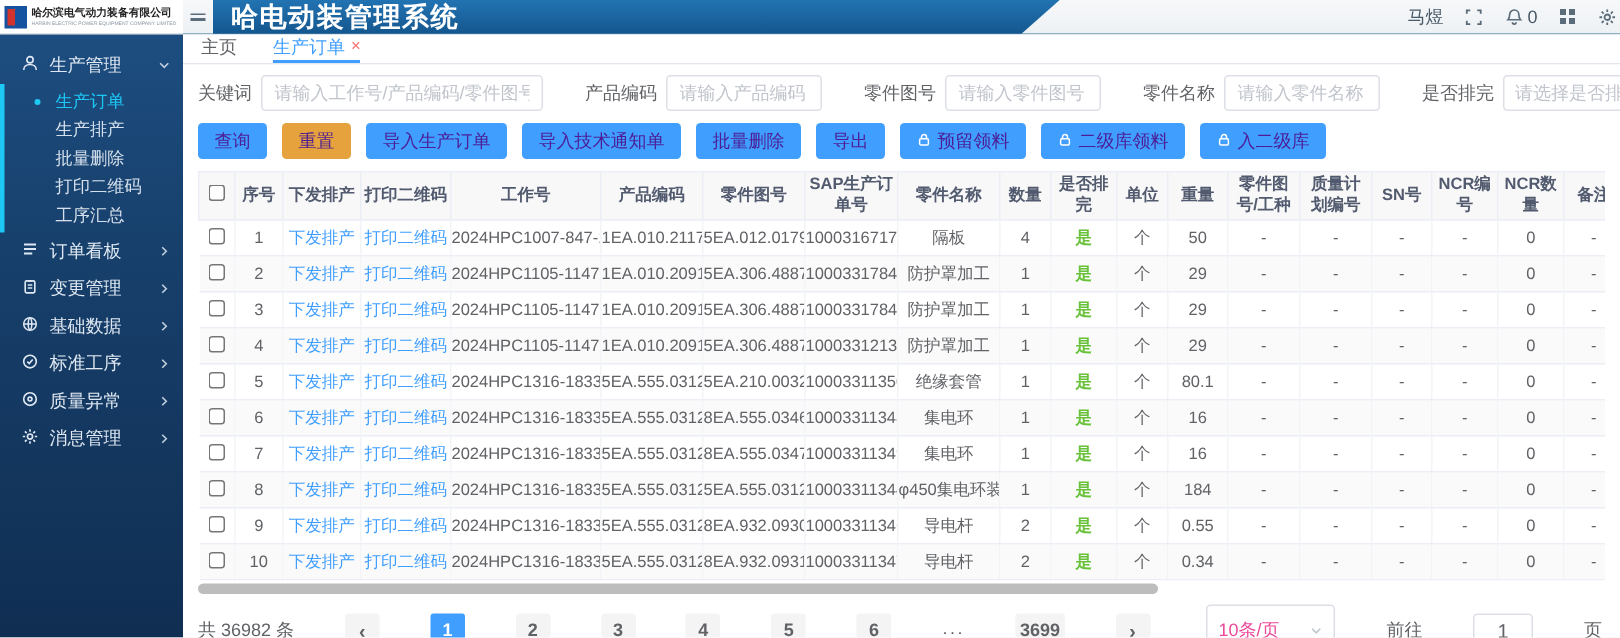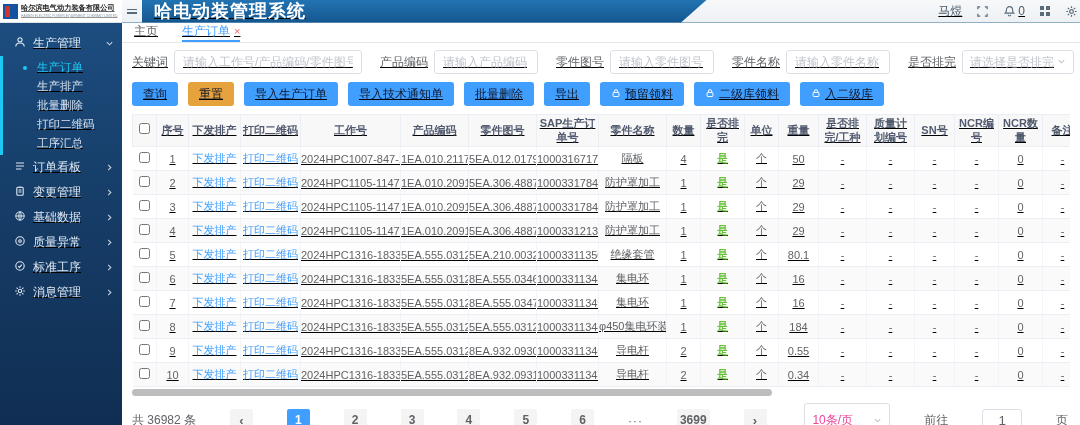--- a/index.html
+++ b/index.html
@@ -1,18 +1,18 @@
 <!DOCTYPE html>
 <html lang="zh"><head>
 <meta charset="utf-8">
 <style>
   * { margin:0; padding:0; box-sizing:border-box; }
   html,body { width:1080px; height:425px; overflow:hidden;
     font-family:"Liberation Sans","DejaVu Sans",sans-serif; font-size:12px; background:#f0f2f5; }
-  .app { display:flex; width:1080px; height:425px;text-decoration:underline; }
+  .app { display:flex; width:1080px; height:425px; }
 
   
   .left-col { width:122px; flex:none; display:flex; flex-direction:column; }
   .logo-box { height:23px; background:#fff; display:flex; align-items:center; padding:2px 3px; gap:3px; border-bottom:1px solid #dfe3e8;}
   .logo-mark { width:15px; height:15px; flex:none; background:#1553a0; position:relative; }
   .logo-mark::after{ content:""; position:absolute; left:2px; top:2px; width:5px; height:11px; background:#d0342c; }
   .logo-txt { overflow:hidden; line-height:1; }
   .company-cn { font-size:12px; font-weight:bold; color:#222; white-space:nowrap; transform:scale(0.60); transform-origin:0 50%; }
   .company-en { font-size:8px; color:#8a97a5; white-space:nowrap; transform:scale(0.42); transform-origin:0 50%; margin-top:-2px;}
   .sidebar { flex:1; background:linear-gradient(180deg,#1d4d80 0%,#17406c 35%,#102e52 100%); padding-top:8px; color:#dfe8f2; }
@@ -38,29 +38,29 @@
   .tabbar { height:23px; background:#fff; border-bottom:1px solid #e4e7ed; display:flex; align-items:stretch; padding-left:12px; gap:24px; }
   .tab { display:flex; align-items:center; gap:4px; font-size:12px; color:#606266; cursor:pointer; border-bottom:2px solid transparent; }
   .tab.active { color:#409eff; border-bottom-color:#409eff; }
   .tab .close { font-size:11px; line-height:1; color:#f56c6c; }
 
   .content { flex:1; background:#fff; padding:7px 10px 0 10px; display:flex; flex-direction:column; min-width:0; }
 
   
   .filter-row { display:flex; align-items:center; margin-bottom:8px; color:#606266; white-space:nowrap; }
   .filter-row .f-label { margin-right:6px; font-size:12px; }
-  .f-group { display:flex; align-items:center; margin-right:18px; }
+  .f-group { display:flex; align-items:center; margin-right:28px; }
   .inp { height:24px; border:1px solid #dcdfe6; border-radius:3px; padding:0 8px; font-size:12px; color:#3b82f6; outline:none; }
   .inp::placeholder { color:#c0c4cc; }
   .w-keyword { width:188px; } .w-sm { width:104px; }
   .sel { width:112px; height:24px; border:1px solid #dcdfe6; border-radius:3px; display:flex; align-items:center; justify-content:space-between; padding:0 7px; color:#c0c4cc; cursor:pointer; background:#fff; }
 
   
   .btn-row { display:flex; gap:10px; margin-bottom:8px; }
-  .btn { height:24px; padding:0 11px; border:none; border-radius:3px; background:#409eff; color:#0f172a; font-size:12px; display:flex; align-items:center; gap:4px; cursor:pointer; white-space:nowrap; }
+  .btn { height:24px; padding:0 11px; border:none; border-radius:3px; background:#409eff; color:#4c1d95; font-size:12px; display:flex; align-items:center; gap:4px; cursor:pointer; white-space:nowrap; }
   .btn.warning { background:#e6a23c; }
 
   
   .table-wrap { overflow:hidden; }
   table { border-collapse:collapse; table-layout:fixed; width:950px; font-size:11px; }
   th { background:#f8f8f9; color:#515a6e; font-weight:bold; border:1px solid #ebeef5; height:32px; padding:1px 2px; line-height:1.25; text-align:center; }
   td { height:24px; border-bottom:1px solid #ebeef5; border-right:1px solid #f2f4f7; text-align:center; color:#606266; overflow:hidden; white-space:nowrap; }
   tr.data-row:nth-child(even) td { background:#fafafa; }
   .lnk { color:#409eff; cursor:pointer; text-decoration:none; }
   .ok-green { color:#67c23a; font-weight:bold; }
@@ -147,33 +147,33 @@
               <path d="M1.8 6h8.4M6 1.8c1.6 1.4 1.6 7 0 8.4c-1.6-1.4-1.6-7 0-8.4z"></path>
             </svg></span>
         <span class="lbl">基础数据</span>
         <span class="chev"><svg width="9" height="9" viewBox="0 0 10 10" fill="none" stroke="#dfe8f2" stroke-width="1.2">
               <path d="M3.5 2l3 3-3 3"></path>
             </svg></span>
       </div>
       <div class="side-item">
         <span><svg width="12" height="12" viewBox="0 0 12 12" fill="none" stroke="#dfe8f2" stroke-width="1.1">
               <circle cx="6" cy="6" r="4.2"></circle>
-              <circle cx="6" cy="6" r="1.3"></circle>
-            </svg></span>
-        <span class="lbl">质量异常</span>
+              <path d="M4.2 6.1l1.3 1.3 2.3-2.7"></path>
+            </svg></span>
+        <span class="lbl">标准工序</span>
         <span class="chev"><svg width="9" height="9" viewBox="0 0 10 10" fill="none" stroke="#dfe8f2" stroke-width="1.2">
               <path d="M3.5 2l3 3-3 3"></path>
             </svg></span>
       </div>
       <div class="side-item">
         <span><svg width="12" height="12" viewBox="0 0 12 12" fill="none" stroke="#dfe8f2" stroke-width="1.1">
               <circle cx="6" cy="6" r="4.2"></circle>
-              <path d="M4.2 6.1l1.3 1.3 2.3-2.7"></path>
-            </svg></span>
-        <span class="lbl">标准工序</span>
+              <circle cx="6" cy="6" r="1.3"></circle>
+            </svg></span>
+        <span class="lbl">质量异常</span>
         <span class="chev"><svg width="9" height="9" viewBox="0 0 10 10" fill="none" stroke="#dfe8f2" stroke-width="1.2">
               <path d="M3.5 2l3 3-3 3"></path>
             </svg></span>
       </div>
       <div class="side-item">
         <span><svg width="12" height="12" viewBox="0 0 12 12" fill="none" stroke="#dfe8f2" stroke-width="1.1">
               <circle cx="6" cy="6" r="1.7"></circle>
               <path d="M6 1.2v1.6M6 9.2v1.6M1.2 6h1.6M9.2 6h1.6M2.6 2.6l1.2 1.2M8.2 8.2l1.2 1.2M9.4 2.6L8.2 3.8M3.8 8.2L2.6 9.4"></path>
             </svg></span>
         <span class="lbl">消息管理</span>
@@ -329,21 +329,21 @@
                 <th>打印二维码</th>
                 <th>工作号</th>
                 <th>产品编码</th>
                 <th>零件图号</th>
                 <th>SAP生产订单号</th>
                 <th>零件名称</th>
                 <th>数量</th>
                 <th>是否排完</th>
                 <th>单位</th>
                 <th>重量</th>
-                <th>是否排完/工种</th>
+                <th>零件图号/工种</th>
                 <th>质量计划编号</th>
                 <th>SN号</th>
                 <th>NCR编号</th>
                 <th>NCR数量</th>
                 <th>备注</th>
               </tr>
           </thead>
           <tbody>
 
               <tr class="data-row">

